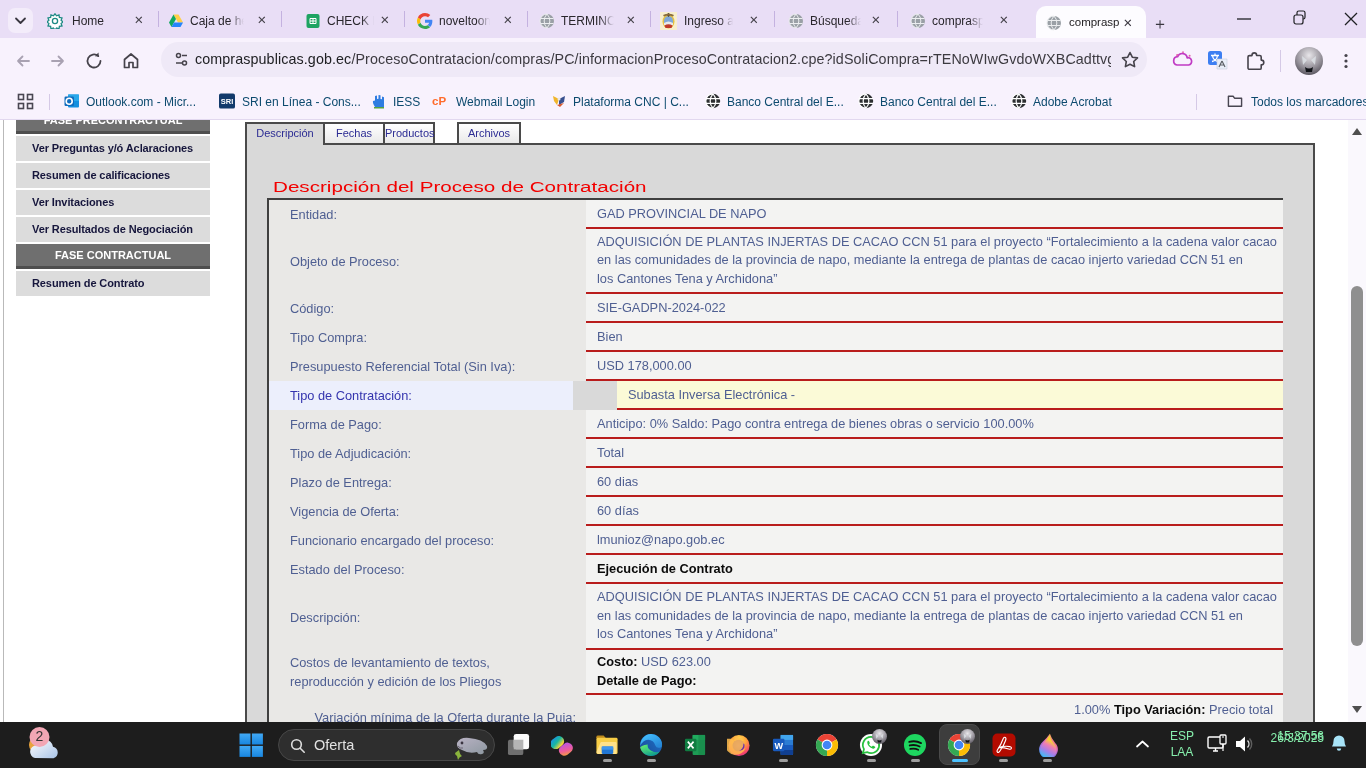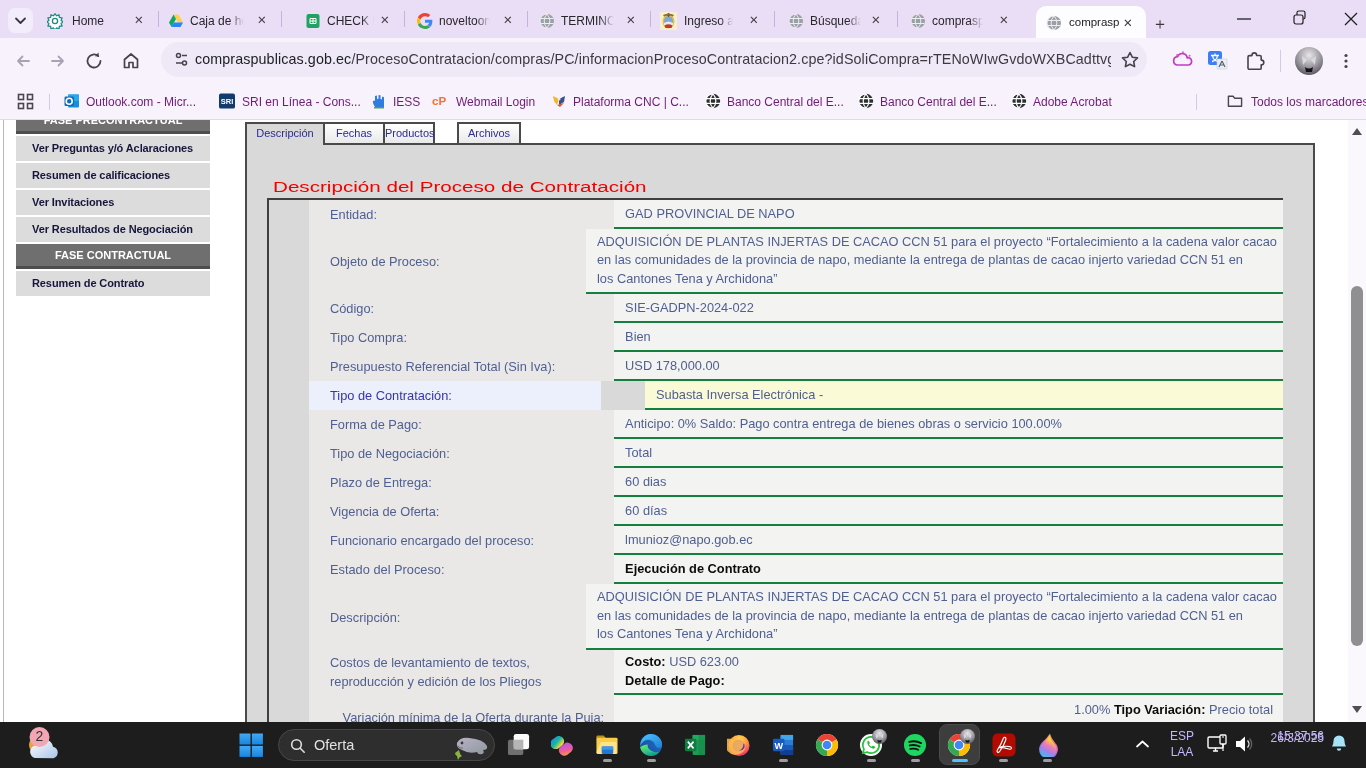--- a/index.html
+++ b/index.html
@@ -17,21 +17,21 @@
   #activetab { position:absolute; left:1036px; top:6px; width:110px; height:32px; background:#fdfcff;
     border-radius:10px 10px 0 0; }
   #newtabbtn { position:absolute; left:1152px; top:14px; font-size:16px; color:#3a3740; }
 
   #toolbar { position:absolute; left:0; top:38px; width:1366px; height:46px; background:#f8f2fd; }
   .tbico { position:absolute; top:50%; transform:translateY(-50%); }
   #omnibox { position:absolute; left:161px; top:4px; width:986px; height:35px; background:#efe9f7; border-radius:18px; }
   #urltext { position:absolute; left:34px; top:9px; width:916px; overflow:hidden; font-size:14.3px; color:#202124; white-space:nowrap; letter-spacing:0.1px;}
 
   #bookbar { position:absolute; left:0; top:84px; width:1366px; height:36px; background:#f8f2fd; }
-  .bm { position:absolute; top:0; height:36px; font-size:12px; color:#701a75; line-height:36px; white-space:nowrap; }
+  .bm { position:absolute; top:0; height:36px; font-size:12px; color:#0c4a6e; line-height:36px; white-space:nowrap; }
   .bm .bico { position:absolute; left:0; top:9px; width:16px; height:16px; }
   .bm .btxt { margin-left:22px; }
 
   
   #page { position:absolute; left:0; top:120px; width:1349px; height:602px; background:#ffffff; overflow:hidden; }
   #pageleftline { position:absolute; left:3px; top:0; width:1px; height:602px; background:#b9b9b9; }
 
   
   #sidebar { position:absolute; left:16px; top:-11px; width:194px; }
   .sbhead { background:#6f6f6f; color:#fff; font-weight:bold; font-size:11px; text-align:center;
@@ -43,40 +43,40 @@
   .ptab { position:absolute; top:2px; height:21px; border:2px solid #4a4a4a; border-bottom:none;
     color:#2b2b93; font-size:11px; text-align:center; line-height:19px;
     background:linear-gradient(#ffffff,#e9e9e9); }
   #ptabs { position:absolute; left:245px; top:120px; width:1070px; height:23px; }
   #panel { position:absolute; left:245px; top:143px; width:1070px; height:583px;
     background:#d9d9d9; border:2px solid #4a4a4a; border-top:2px solid #4a4a4a; overflow:hidden; }
 
   #redtitle { position:absolute; left:26px; top:33px; color:#f20000; font-size:15.5px; transform:scaleX(1.33); transform-origin:0 0; white-space:nowrap; }
 
   
-  #ptable { position:absolute; left:20px; top:53px; width:1016px; border-top:2px solid #3f3f3f; border-left:2px solid #3f3f3f;padding-left:40px; }
+  #ptable { position:absolute; left:20px; top:53px; width:1016px; border-top:2px solid #3f3f3f; border-left:2px solid #3f3f3f; }
   .trow { position:relative; display:flex; }
   .lcol { width:317px; background:#e9e8e6; color:#4f5f92; font-size:12.8px; padding:0 10px 0 21px;
     display:flex; flex-direction:column; justify-content:center; }
   .vcol { width:697px; background:#f3f3f2; color:#4f5f92; font-size:12.8px; padding:0 10px 0 11px;
-    border-bottom:2px solid #15803d; display:flex; flex-direction:column; justify-content:center; }
+    border-bottom:2px solid #b91c1c; display:flex; flex-direction:column; justify-content:center; }
   .hl .lcol { background:#eceffc; color:#3434ae; }
   .hl .vcol { background:#fbfad7; }
   .bk { color:#0b0b0b; font-weight:bold; }
 
   
   #bscroll { position:absolute; left:1348px; top:120px; width:18px; height:602px; background:#faf8fd; }
   #bthumb { position:absolute; left:3px; top:166px; width:12px; height:360px; background:#8f8f8f; border-radius:6px; }
   .arr { position:absolute; left:4px; width:0; height:0; border-left:5px solid transparent; border-right:5px solid transparent; }
 
   
   #taskbar { position:absolute; left:0; top:722px; width:1366px; height:46px; background:#1d1d1d; }
   .tkico { position:absolute; top:11px; width:24px; height:24px; }
   .runline { position:absolute; top:37px; width:9px; height:3px; border-radius:2px; background:#9d9d9d; }
-  .tray { color:#c4b5fd; font-size:12px; }
+  .tray { color:#86efac; font-size:12px; }
 </style>
 </head>
 <body>
 <div id="stage">
 
   <div id="tabstrip">
     <div class="abs" style="left:8px;top:8px;width:25px;height:25px;border-radius:7px;background:#f3ecfa;">
       <svg width="25" height="25">
           <path d="M8 10.5 L12.5 15 L17 10.5" stroke="#3a3740" stroke-width="1.8" fill="none" stroke-linecap="round" stroke-linejoin="round"></path>
         </svg>
@@ -326,21 +326,21 @@
       </div>
       <div class="trow hl" style="height:29px;gap:44px;">
         <div class="lcol">Tipo de Contratación:</div>
           <div class="vcol">Subasta Inversa Electrónica -</div>
       </div>
       <div class="trow" style="height:29px;">
         <div class="lcol">Forma de Pago:</div>
           <div class="vcol">Anticipo: 0% Saldo: Pago contra entrega de bienes obras o servicio 100.00%</div>
       </div>
       <div class="trow" style="height:29px;">
-        <div class="lcol">Tipo de Negociación:</div>
+        <div class="lcol">Tipo de Adjudicación:</div>
           <div class="vcol">Total</div>
       </div>
       <div class="trow" style="height:29px;">
         <div class="lcol">Plazo de Entrega:</div>
           <div class="vcol">60 dias</div>
       </div>
       <div class="trow" style="height:29px;">
         <div class="lcol">Vigencia de Oferta:</div>
           <div class="vcol">60 días</div>
       </div>

